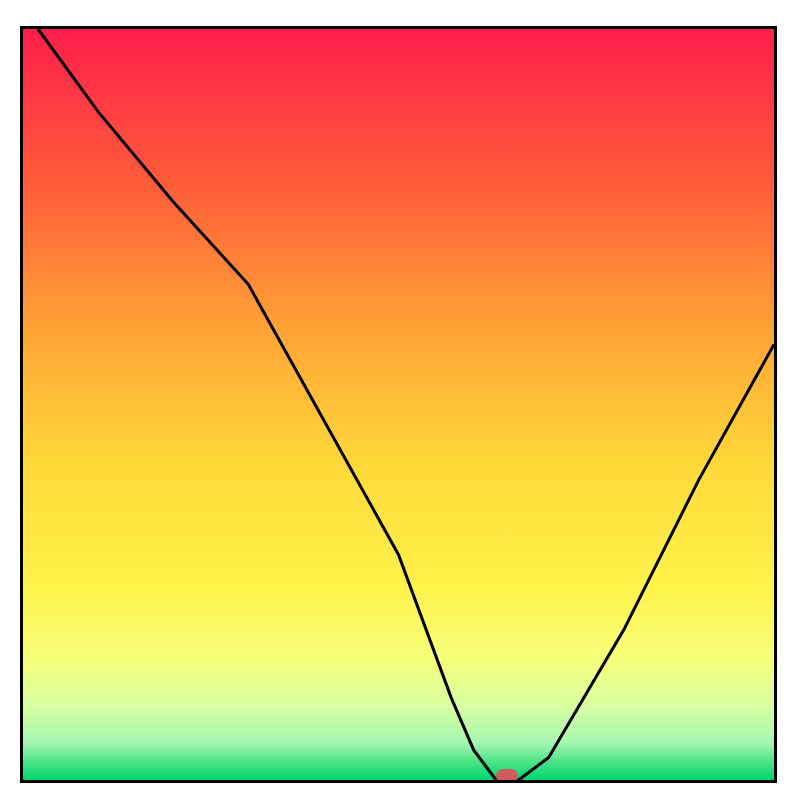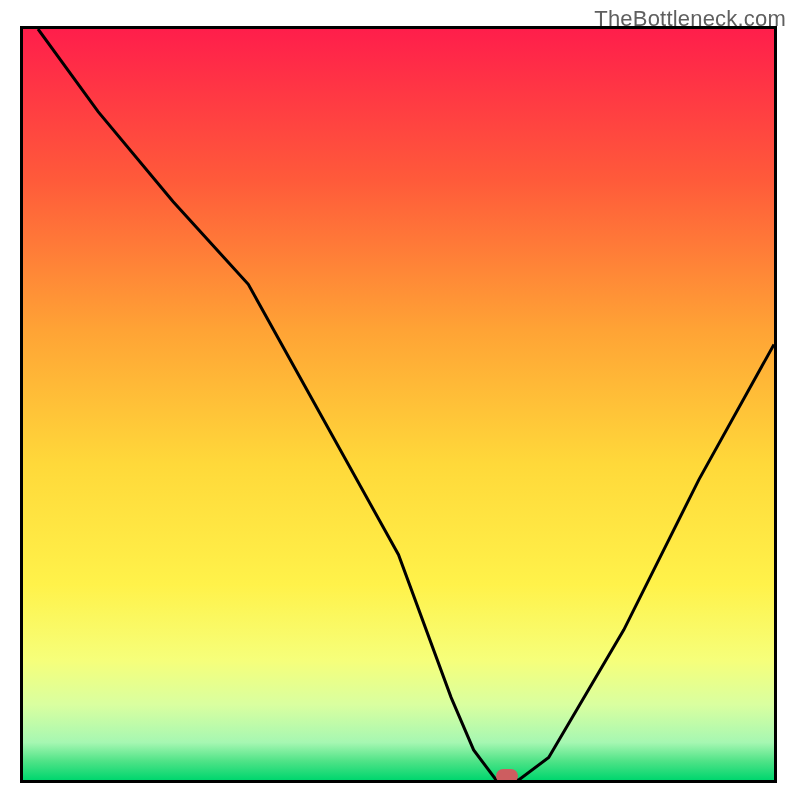--- a/index.html
+++ b/index.html
@@ -58,21 +58,20 @@
     width: 22px;
     height: 14px;
     border-radius: 7px;
     background: #cd5d60;
   }
 </style>
 </head>
 <body>
 
 <div class="frame">
-  <div class="watermark">TheBottleneck.com</div>
 
   <div class="plot-border">
     <svg class="gradient-area" viewBox="0 0 750 750" preserveAspectRatio="none">
       <defs>
         <linearGradient id="bg-grad" x1="0" y1="0" x2="0" y2="1">
             <stop offset="0.00%" stop-color="#ff1e4b"></stop>
             <stop offset="20.00%" stop-color="#ff5a3a"></stop>
             <stop offset="40.00%" stop-color="#ffa335"></stop>
             <stop offset="58.00%" stop-color="#ffd93a"></stop>
             <stop offset="74.00%" stop-color="#fff24a"></stop>

